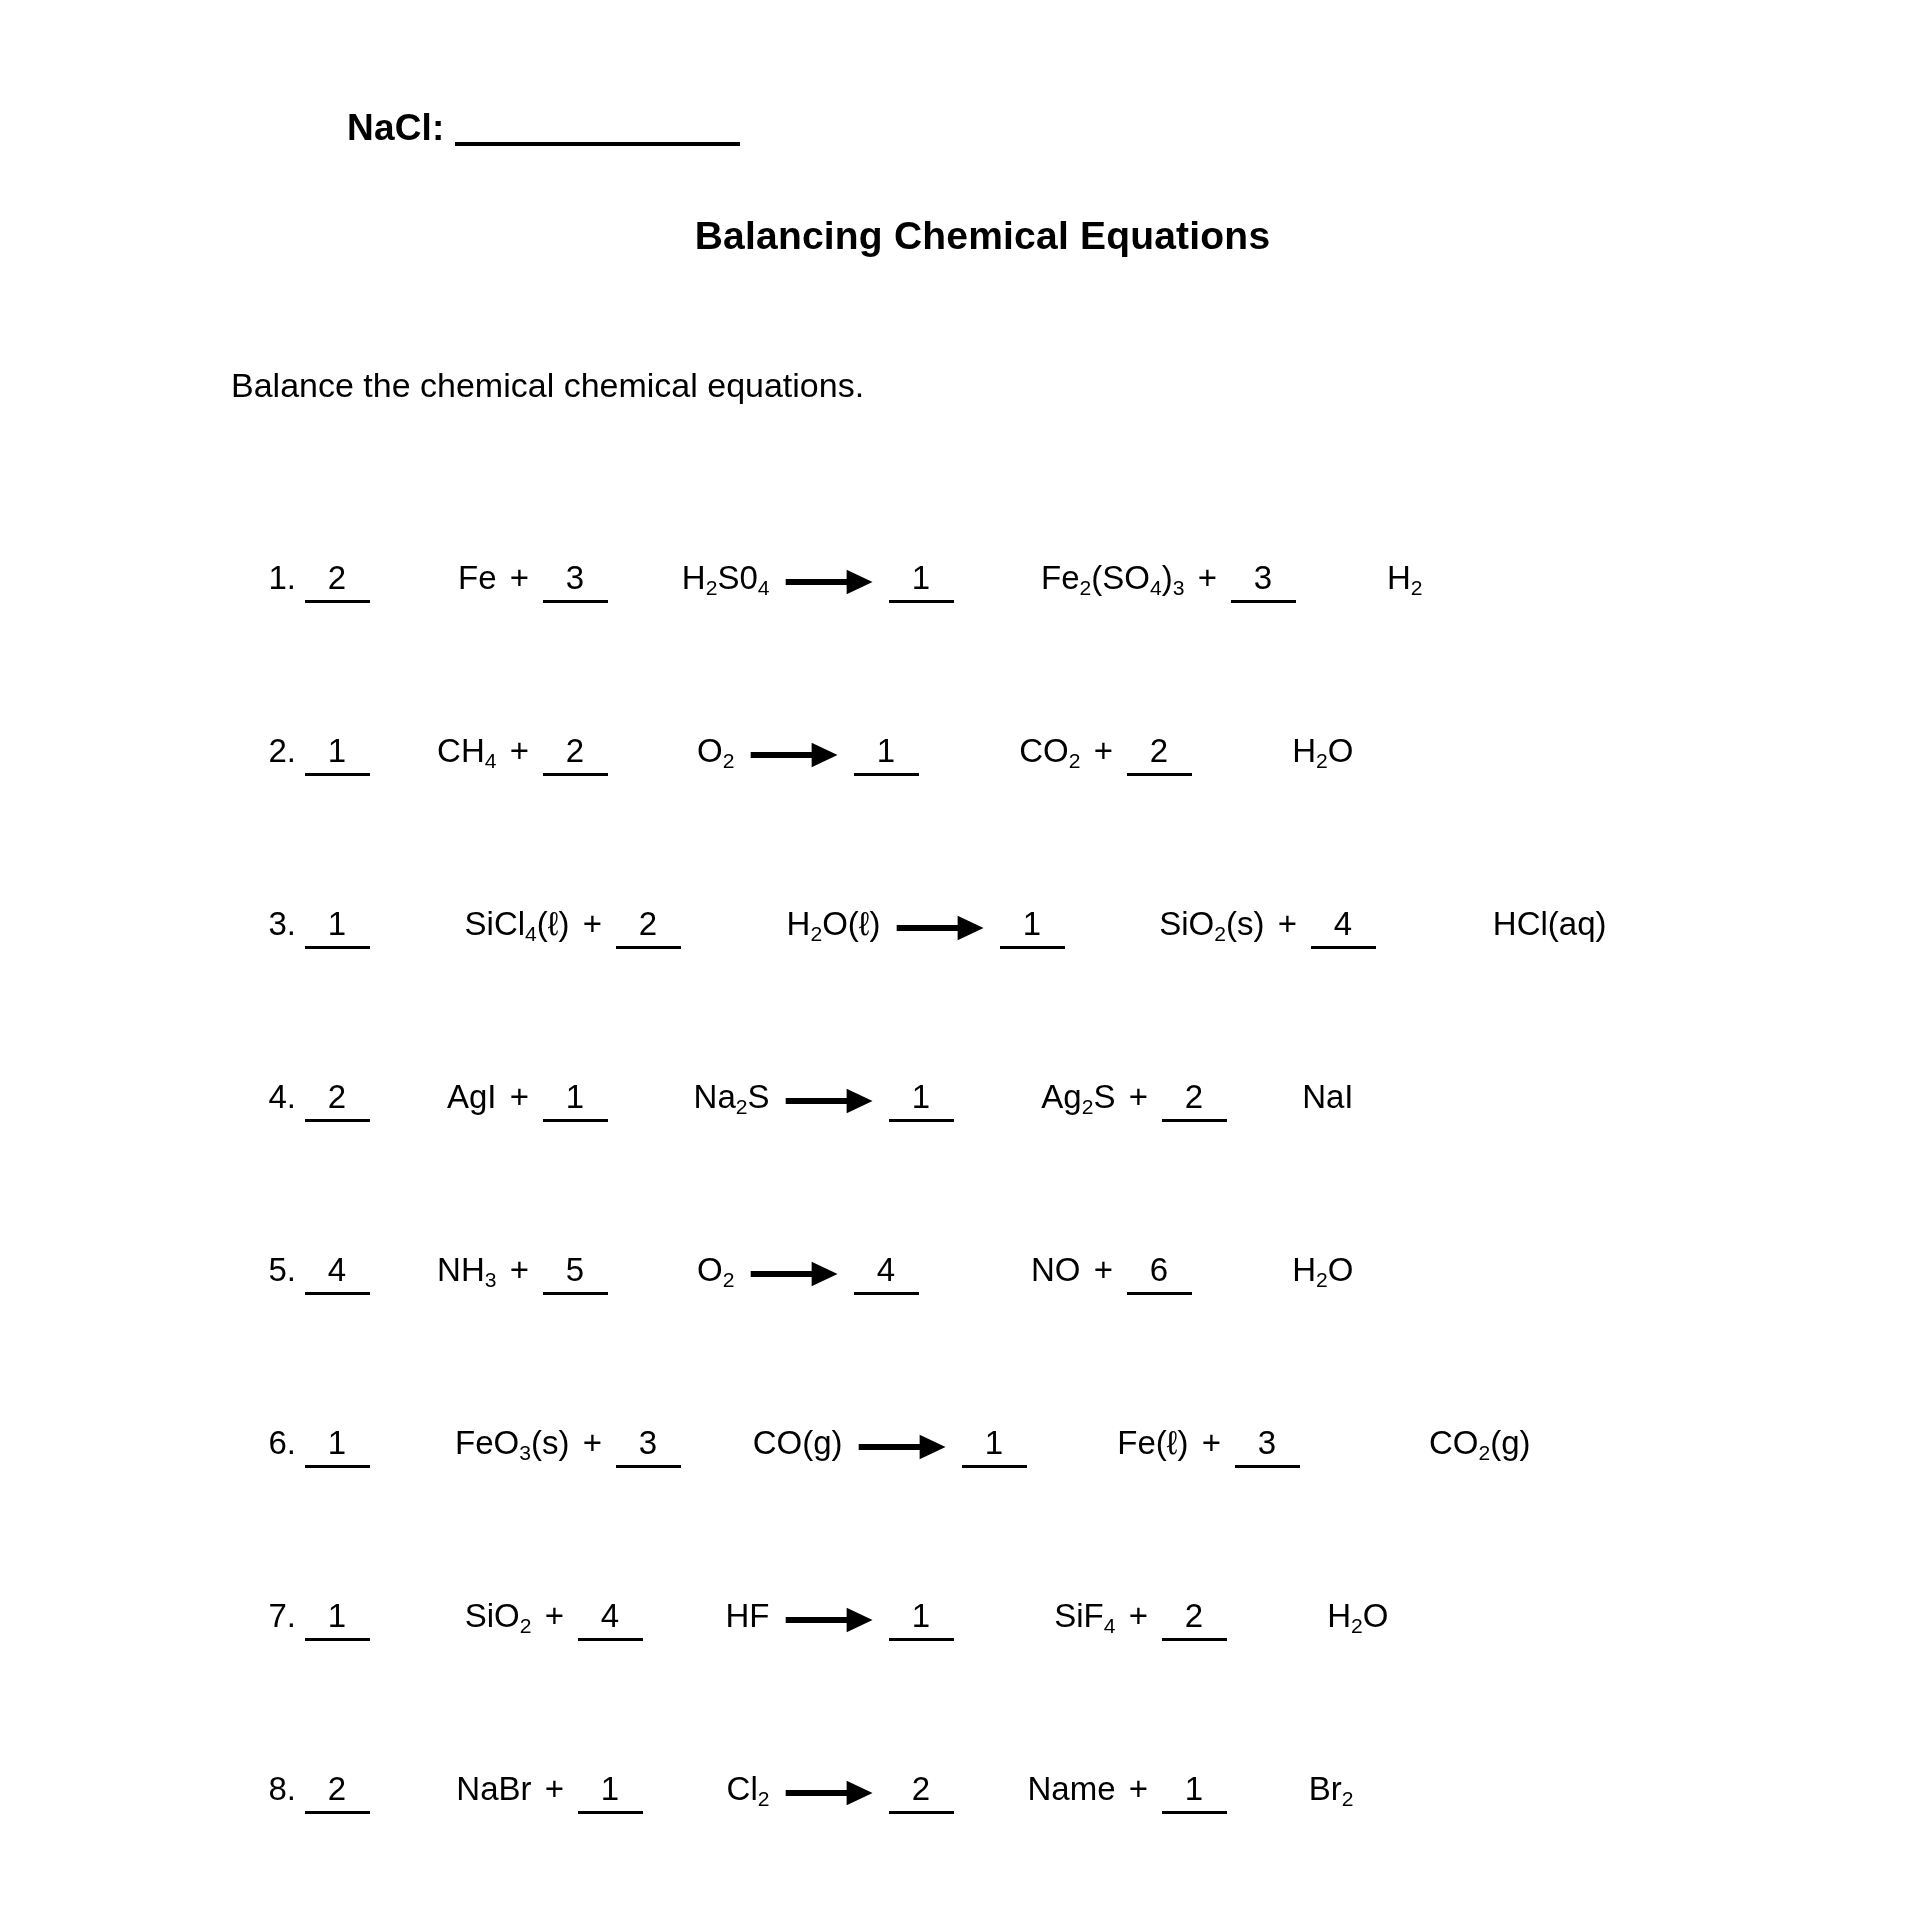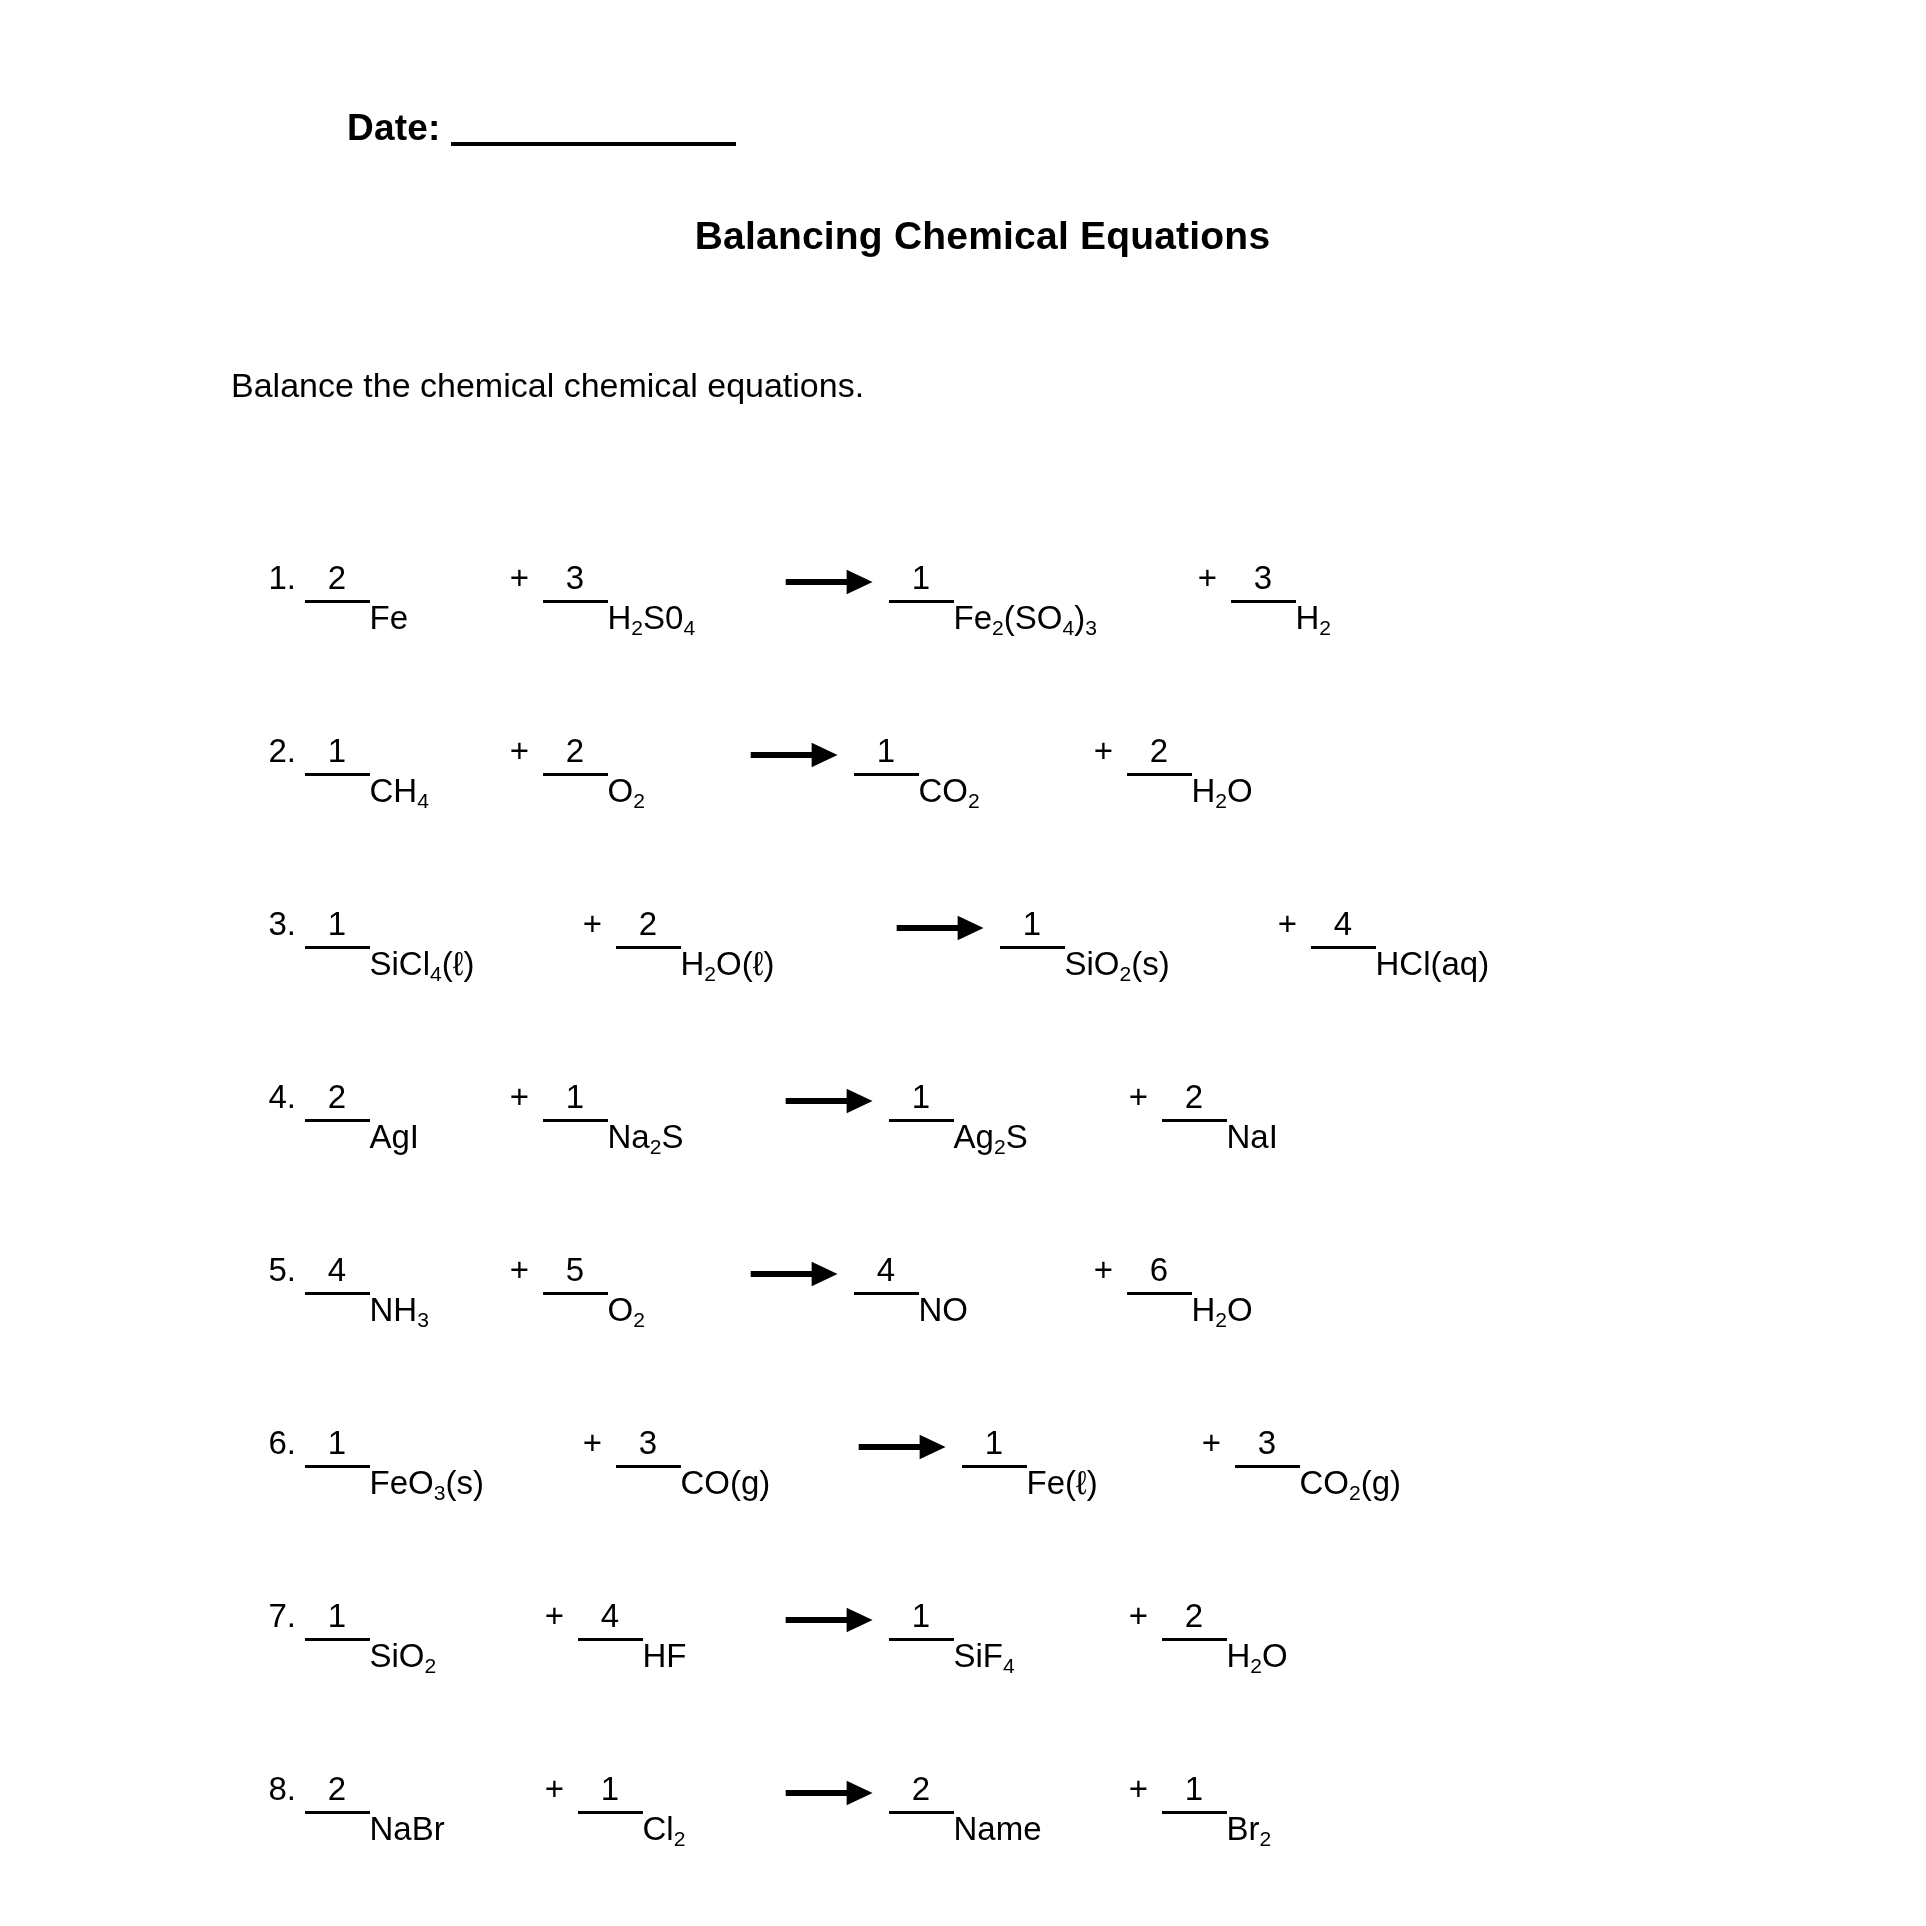--- a/index.html
+++ b/index.html
@@ -103,23 +103,22 @@
     width: 77px;
     text-align: center;
     border-bottom: 3.5px solid #000;
     padding-bottom: 6.2px;
     box-sizing: border-box;
   }
   .coef.narrow { width: 65px; }
 
   .species {
     flex: 0 0 auto;
-    text-align: left;
+    text-align: right;
     padding-bottom: 9.6px;
-    margin-top: 40px;
   }
   .w-sm  { width: 127px; }
   .w-md  { width: 162px; }
   .w-lg  { width: 200px; }
   .w-xl  { width: 231px; }
 
   .plus {
     flex: 0 0 auto;
     width: 46px;
     text-align: center;
@@ -143,21 +142,21 @@
     top: 0.28em;
   }
 </style>
 </head>
 <body>
 
 <div class="page">
 
   <div class="header-row">
     <div class="field field-date">
-      <span class="field-label">Date:</span>
+      <span class="field-label">NaCl:</span>
       <span class="field-rule rule-date"></span>
     </div>
   </div>
 
   <div class="title">Balancing Chemical Equations</div>
 
   <div class="instruction">Balance the chemical chemical equations.</div>
 
   <div class="equations">
       <div class="eq-row">

